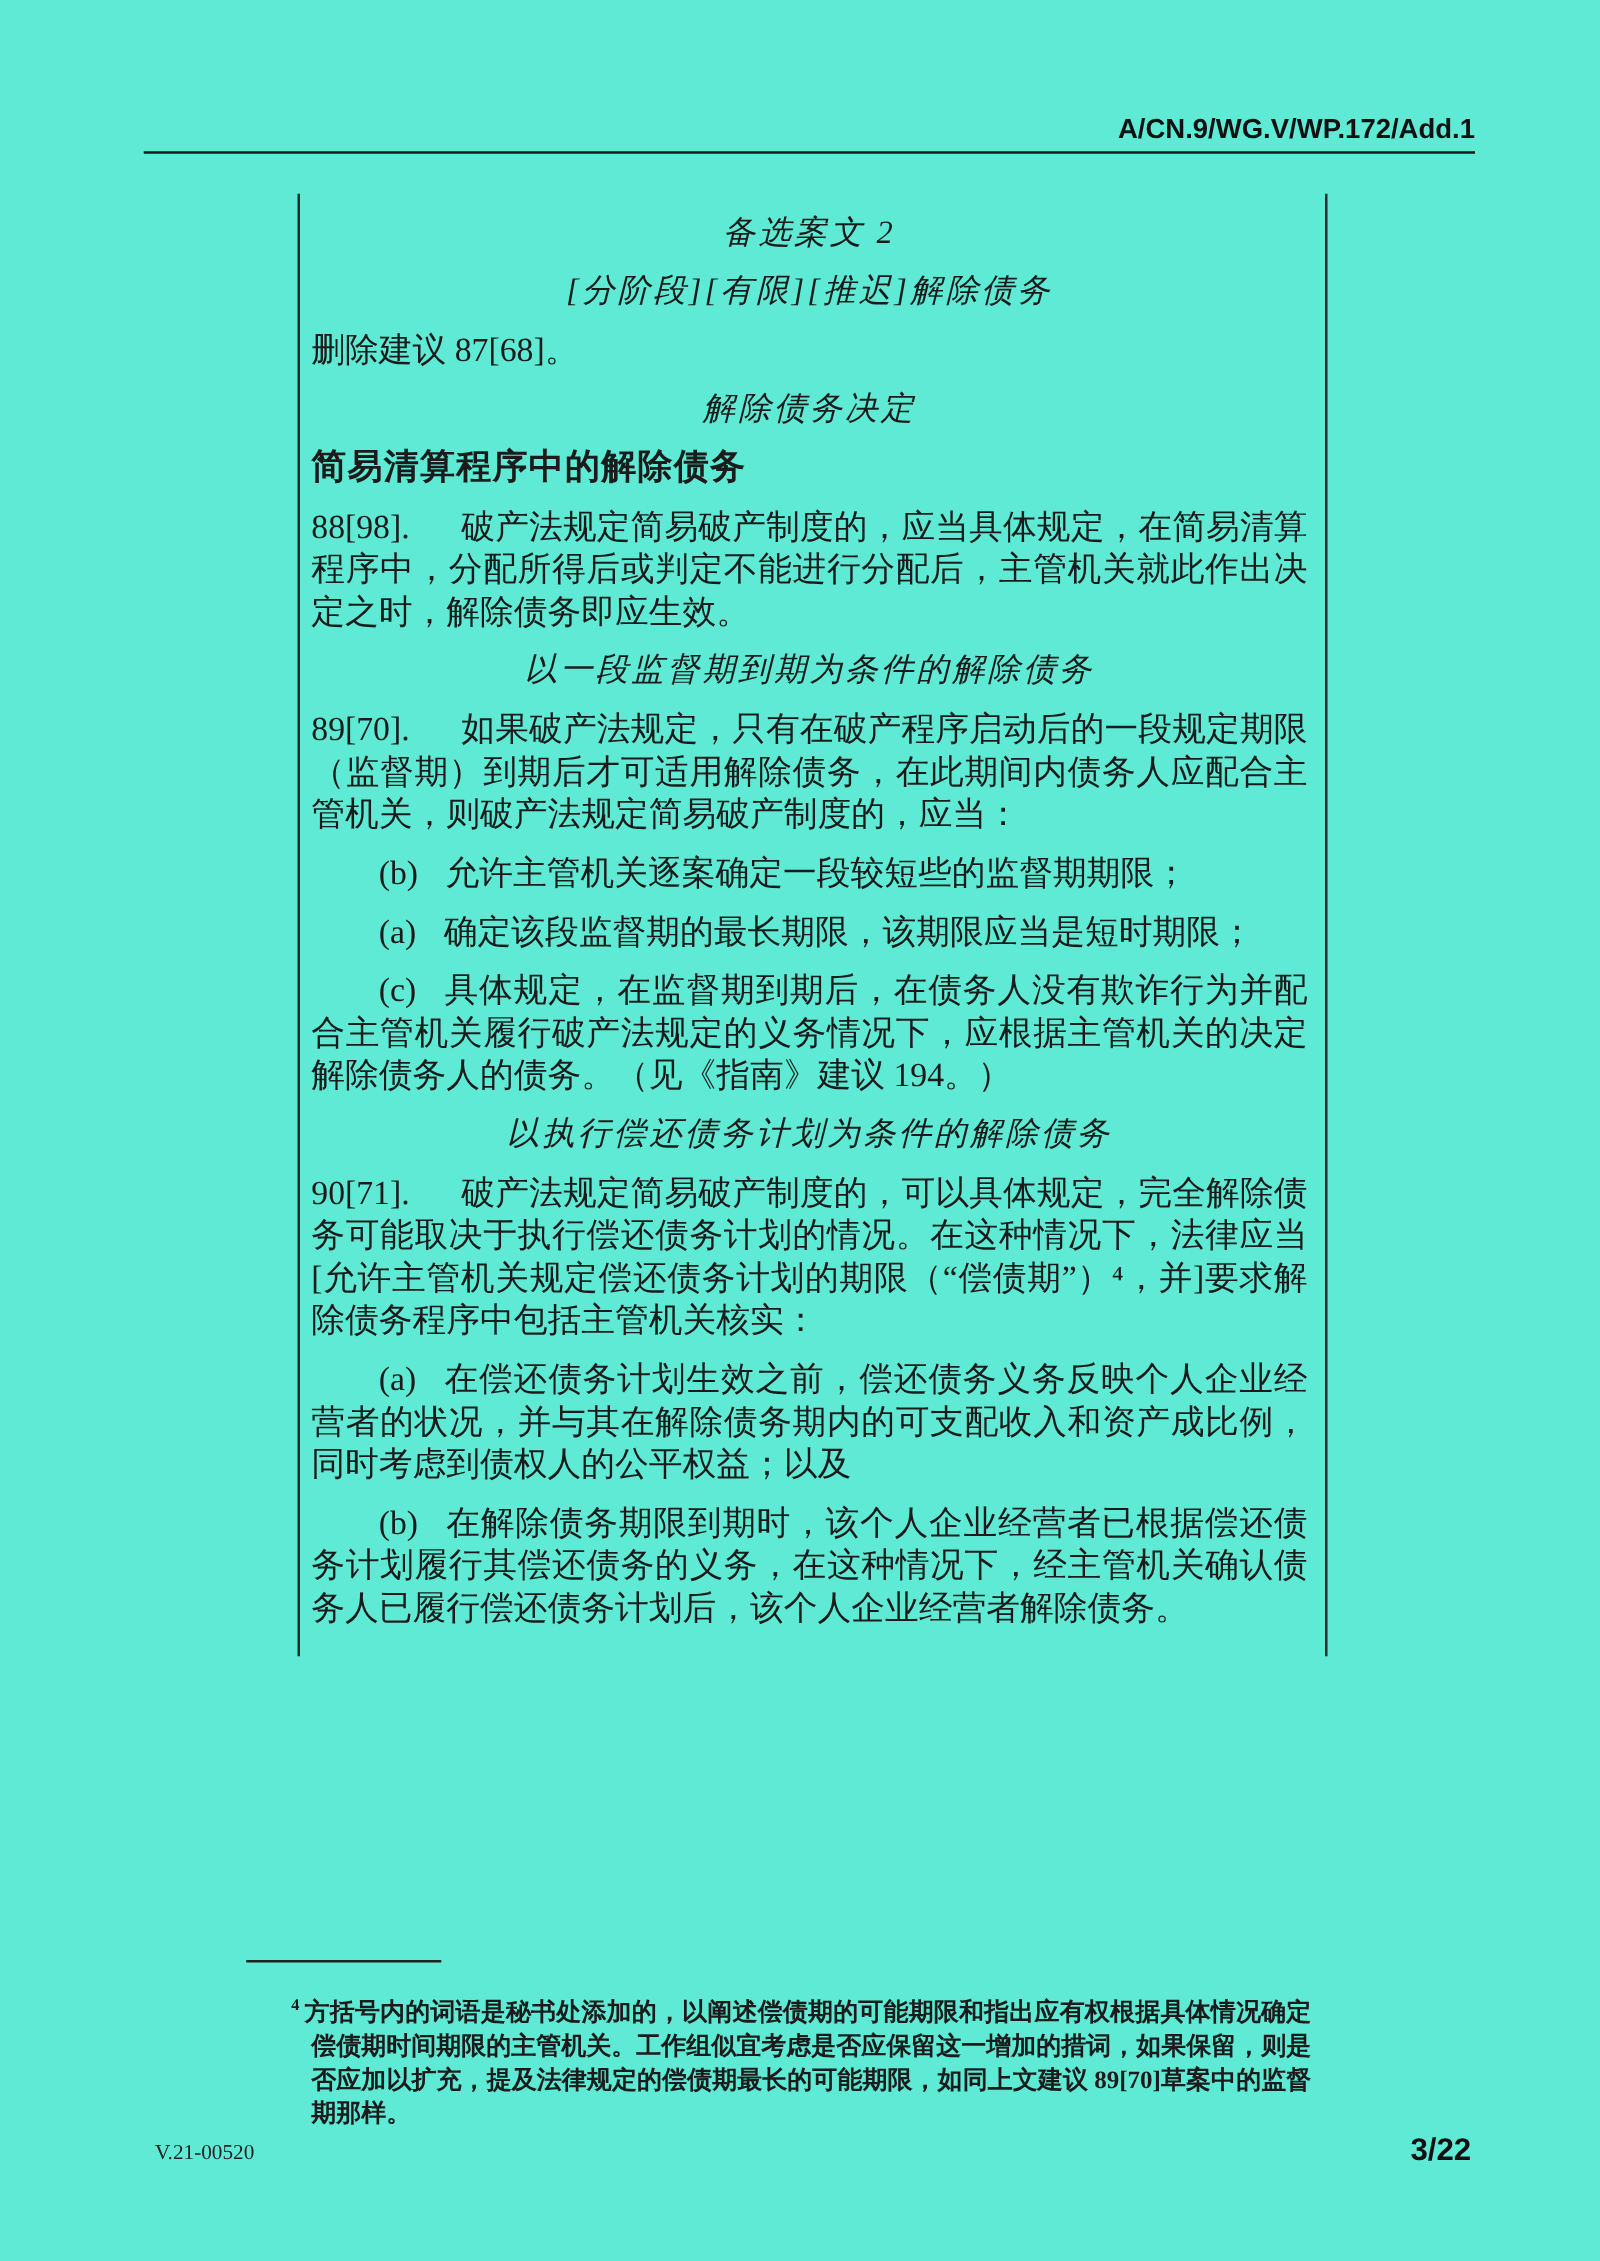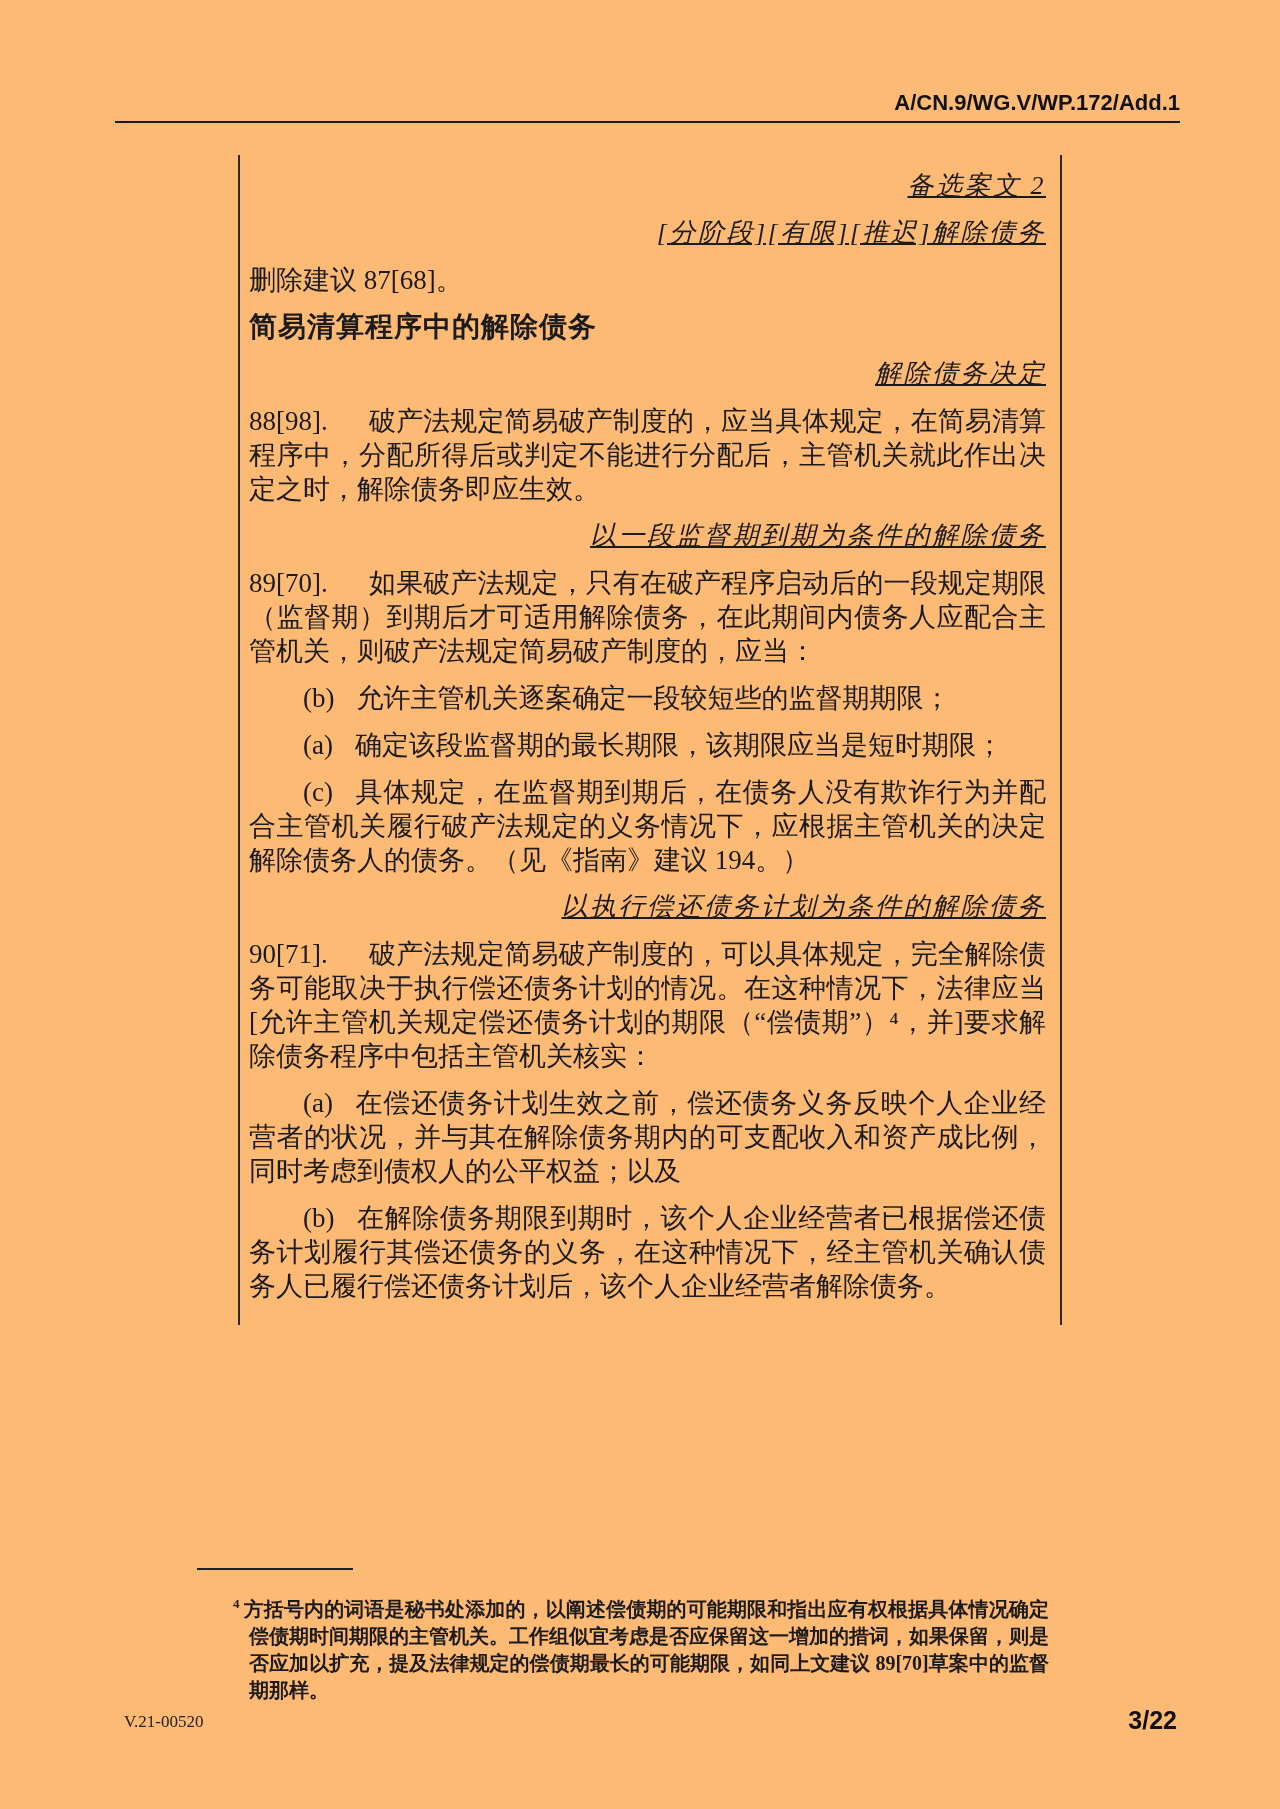--- a/index.html
+++ b/index.html
@@ -1,20 +1,20 @@
 <!DOCTYPE html>
 <html><head>
 <meta charset="utf-8">
 <style>
   html, body { margin: 0; padding: 0; background: #ffffff; }
   .page {
     position: relative;
     width: 1280px;
     height: 1809px;
-    background: #fdba74;
+    background: #5eead4;
     color: #1b1b1b;
     font-family: "Liberation Serif", "DejaVu Serif", serif;
     overflow: hidden;
   }
 
   
   .doc-symbol {
     position: absolute;
     top: 90px;
     right: 100px;
@@ -49,22 +49,21 @@
     font-size: 27px;
     line-height: 34px;
     text-align: justify;
     text-justify: inter-ideograph;
   }
   .block:last-child { margin-bottom: 0; }
   .ital {
     font-style: italic;
     font-size: 26px;
     letter-spacing: 2.5px;
-    text-align: right;
-    text-decoration: underline;
+    text-align: center;
   }
   .bold-head {
     font-weight: bold;
     font-size: 28px;
     letter-spacing: 1px;
     text-align: left;
   }
   .num {
     display: inline-block;
     min-width: 120px;
@@ -131,23 +130,23 @@
   <main class="barred">
 
     <p class="block ital">备选案文 2</p>
 
     <p class="block ital">[分阶段][有限][推迟]解除债务</p>
 
 
 
     <p class="block">删除建议 87[68]。</p>
 
+    <p class="block ital">解除债务决定</p>
+
     <p class="block bold-head">简易清算程序中的解除债务</p>
-
-    <p class="block ital">解除债务决定</p>
 
     <p class="block"><span class="num">88[98].</span><span>破产法规定简易破产制度的，应当具体规定，在简易清算程序中，分配所得后或判定不能进行分配后，主管机关就此作出决定之时，解除债务即应生效。</span></p>
 
     <p class="block ital">以一段监督期到期为条件的解除债务</p>
 
     <p class="block"><span class="num">89[70].</span><span>如果破产法规定，只有在破产程序启动后的一段规定期限（监督期）到期后才可适用解除债务，在此期间内债务人应配合主管机关，则破产法规定简易破产制度的，应当：</span></p>
 
     <p class="block item"><span class="label">(b)</span><span>允许主管机关逐案确定一段较短些的监督期期限；</span></p>
 
     <p class="block item"><span class="label">(a)</span><span>确定该段监督期的最长期限，该期限应当是短时期限；</span></p>

